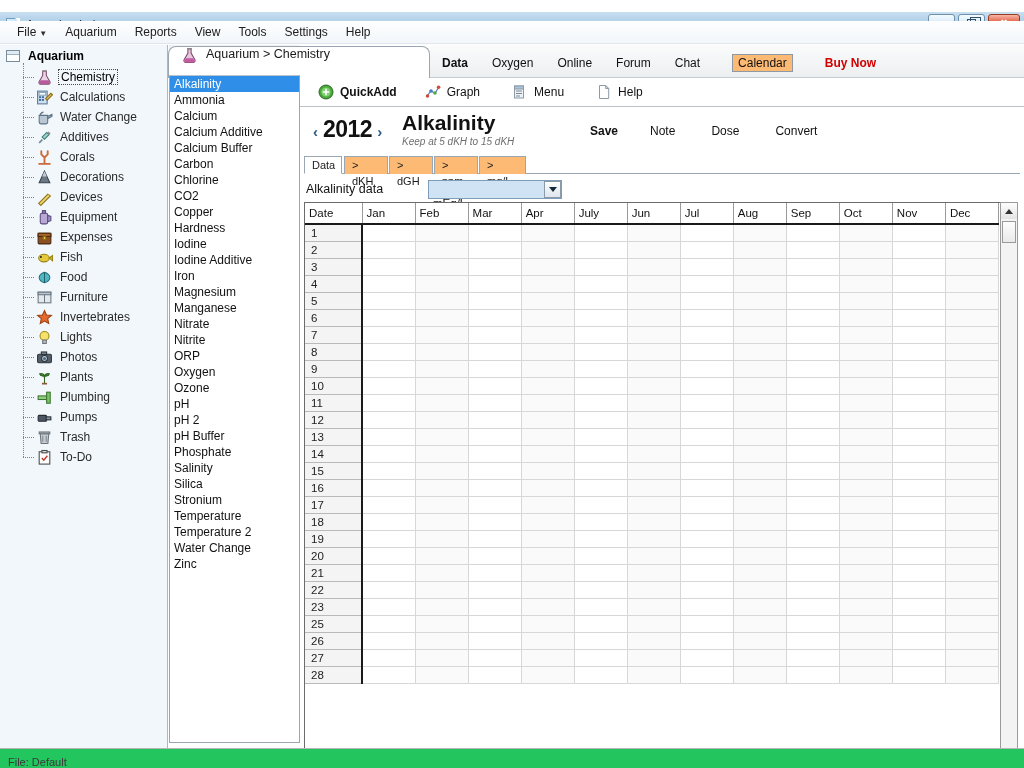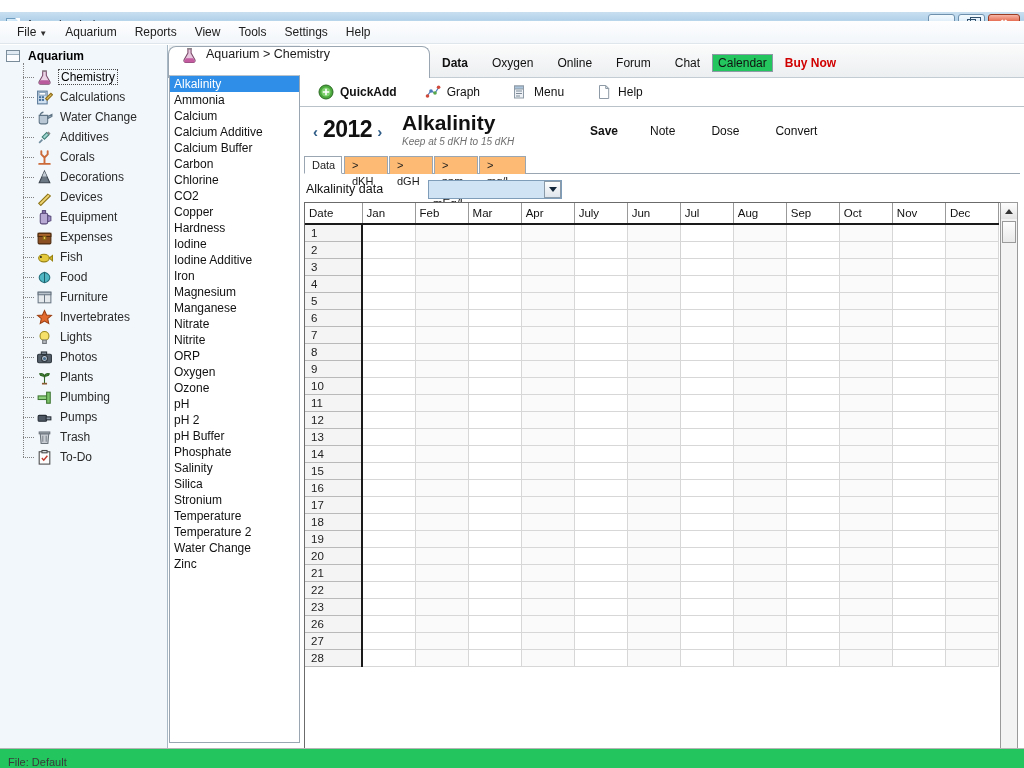--- a/index.html
+++ b/index.html
@@ -105,21 +105,21 @@
   #doctab .flask{ width:17px;height:17px;margin-right:8px;flex:none;}
   #doctab .t{ font-size:12.5px; color:#1a1a1a; }
 
   
   #topnav{
     position:absolute; left:430px; top:52px; height:22px;
     display:flex; align-items:center; gap:0px;
   }
   #topnav .nv{ font-size:12px; color:#111; padding:2px 12px; }
   #topnav .nv.active{ font-weight:bold; }
-  #topnav .nv.boxed{ border:1px solid #8d9aa5; background:#22c55e; padding:1px 5px; margin:0 0;}
+  #topnav .nv.boxed{ border:1px solid #8d9aa5; background:#fdba74; padding:1px 5px; margin:0 20px;}
   #topnav .nv.buy{ color:#d10000; font-weight:bold; }
   #topnav-bg{
     position:absolute; left:430px; top:45px; width:594px; height:33px;
     background: linear-gradient(to bottom,#fbfbfb 0%, #eceff1 100%);
     border-bottom:1px solid #c3ccd3;
   }
 
   
   #content{
     position:absolute; left:300px; top:78px; width:724px; height:670px; background:#ffffff;
@@ -889,20 +889,35 @@
             <td class="cell"></td>
             <td class="cell alt"></td>
             <td class="cell"></td>
             <td class="cell alt"></td>
             <td class="cell"></td>
             <td class="cell alt"></td>
             <td class="cell"></td>
             <td class="cell alt"></td>
           </tr>
           <tr>
+            <td class="rowhdr">25</td>
+            <td class="cell"></td>
+            <td class="cell alt"></td>
+            <td class="cell"></td>
+            <td class="cell alt"></td>
+            <td class="cell"></td>
+            <td class="cell alt"></td>
+            <td class="cell"></td>
+            <td class="cell alt"></td>
+            <td class="cell"></td>
+            <td class="cell alt"></td>
+            <td class="cell"></td>
+            <td class="cell alt"></td>
+          </tr>
+          <tr>
             <td class="rowhdr">26</td>
             <td class="cell"></td>
             <td class="cell alt"></td>
             <td class="cell"></td>
             <td class="cell alt"></td>
             <td class="cell"></td>
             <td class="cell alt"></td>
             <td class="cell"></td>
             <td class="cell alt"></td>
             <td class="cell"></td>

